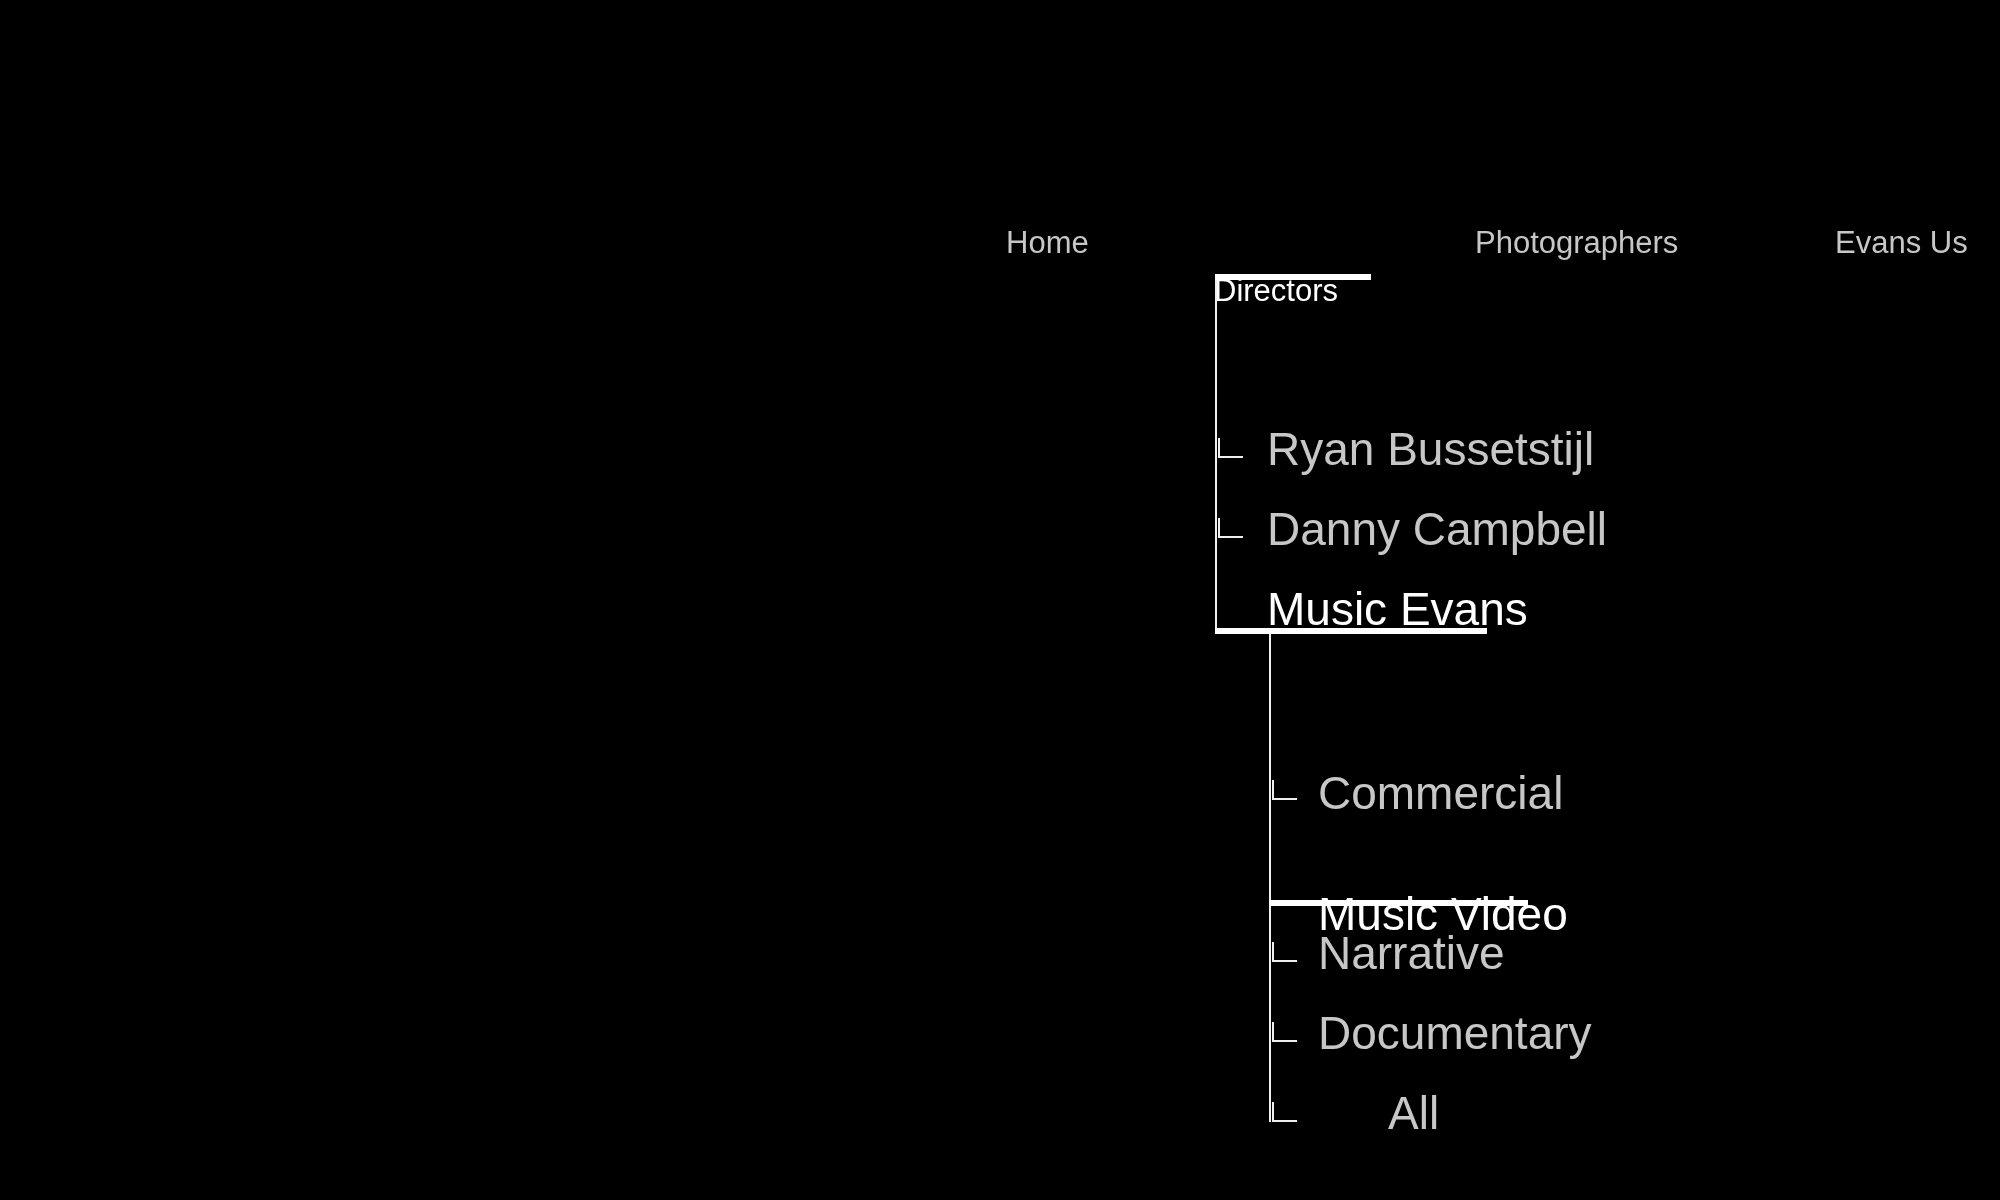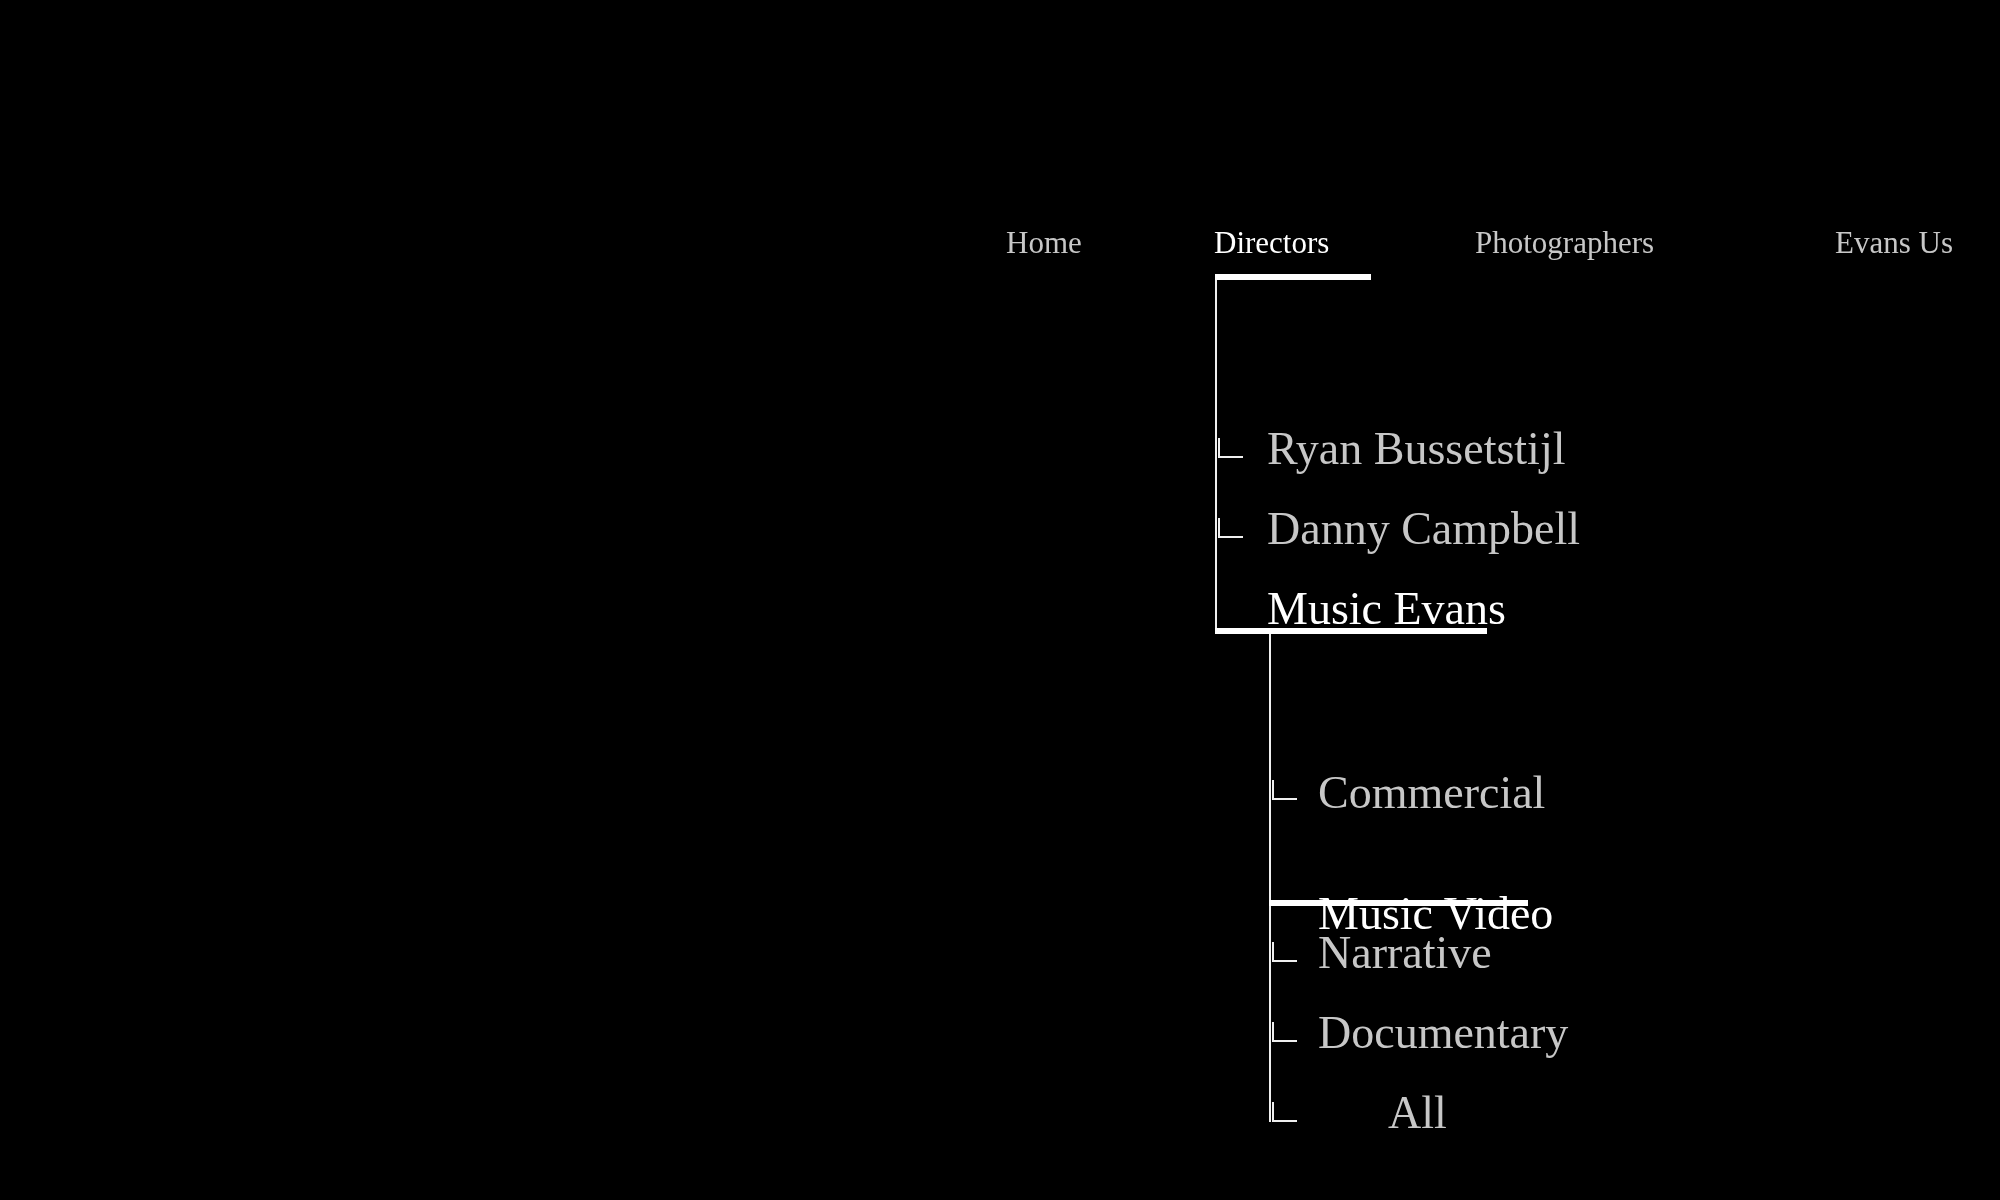--- a/index.html
+++ b/index.html
@@ -6,33 +6,33 @@
     margin: 0;
     padding: 0;
     background: #000000;
   }
   #stage {
     position: relative;
     width: 2000px;
     height: 1200px;
     background: #000000;
     overflow: hidden;
-    font-family: Liberation Serif, serif;
+    font-family: Liberation Sans, sans-serif;
   }
   .nav-item {
     position: absolute;
     top: 227px;
     font-size: 31px;
     line-height: 1;
     color: #c7c7c7;
     text-decoration: none;
     white-space: nowrap;
     cursor: pointer;
   }
-  .nav-item.active { color: #ffffff; }
+  .nav-item.active { color: #ffffff; margin-top: 48px; }
 
   .tree-item {
     position: absolute;
     font-size: 46px;
     line-height: 1;
     color: #c7c7c7;
     text-decoration: none;
     white-space: nowrap;
     cursor: pointer;
   }

